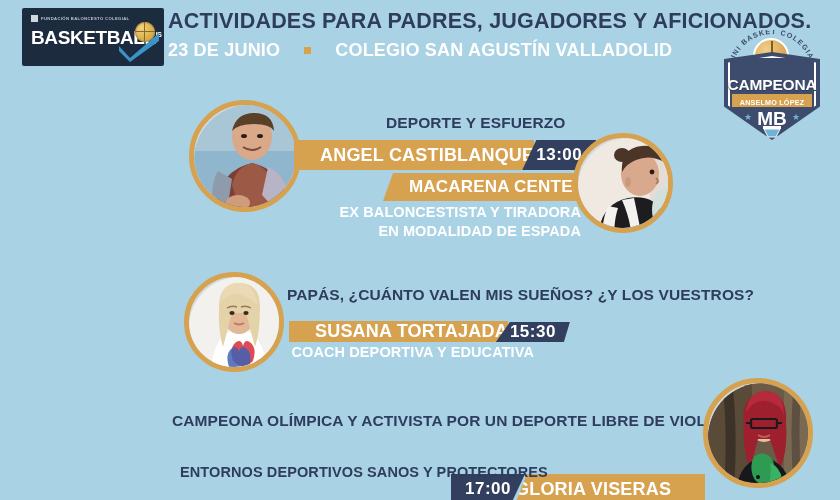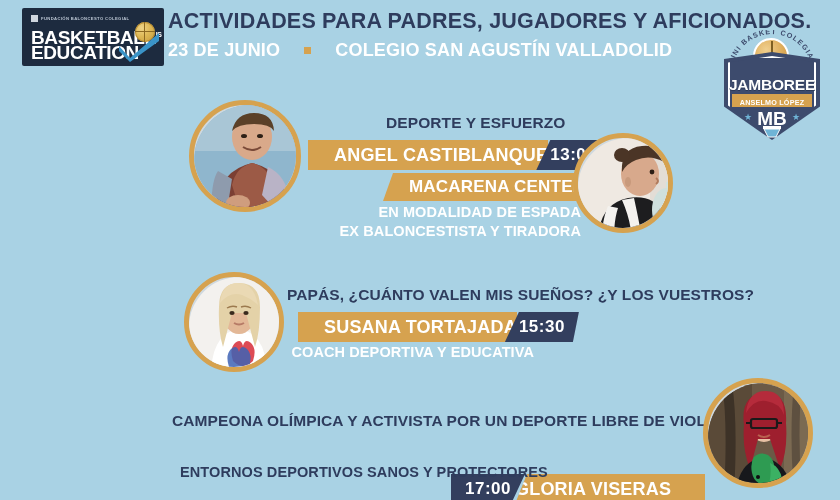--- a/index.html
+++ b/index.html
@@ -165,21 +165,20 @@
 <body>
 
 <div class="poster">
 
   <div class="bie-logo">
     <div class="bie-tiny">
       <span class="bie-tiny-mark"></span>
       <span class="bie-tiny-txt">FUNDACIÓN BALONCESTO COLEGIAL</span>
     </div>
     <div class="bie-l1"><span>BASKETBALL</span><span class="bie-sup">IS</span></div>
-    <div class="bie-l2">EDUCATION</div>
     <div class="bie-ball"></div>
     <svg class="bie-check" viewBox="0 0 44 30">
       <path d="M2 14 L13 26 L42 1 L42 9 L13 30 L2 19 Z" fill="#3a94c8"></path>
     </svg>
   </div>
 
   <div class="hdr-title">ACTIVIDADES PARA PADRES, JUGADORES Y AFICIONADOS.</div>
   <div class="hdr-sub">
     <span>23 DE JUNIO</span>
     <span class="hdr-dot"></span>
@@ -191,21 +190,21 @@
       <defs>
           <path id="arcp" d="M 12,44 A 40,40 0 0 1 92,44"></path>
         </defs>
       <text font-size="7.2" font-weight="bold" fill="#3d4b6d" letter-spacing="1.1" font-family="Liberation Sans, sans-serif">
         <textPath href="#arcp" startOffset="50%" text-anchor="middle" id="arc-txt">MINI BASKET COLEGIAL</textPath>
       </text>
     </svg>
     <div class="jam-ball"></div>
     <div class="jam-shield"></div>
     <div class="jam-shield-in"></div>
-    <div class="jam-name">JAMBOREE</div>
+    <div class="jam-name">CAMPEONA</div>
     <div class="jam-ribbon">
       <span>ANSELMO LÓPEZ</span>
     </div>
     <div class="jam-stars">
       <span class="star">★</span>
       <span class="star">★</span>
     </div>
     <div class="jam-mb">MB</div>
     <svg class="jam-basket" viewBox="0 0 20 12">
       <rect x="1" y="0" width="18" height="3" fill="#ffffff"></rect>
@@ -236,32 +235,32 @@
             <path d="M74 62 q18 8 22 34 l-8 16 -20 -22 z" fill="#b9b3c6"></path>
             <path d="M24 66 q-8 12 -6 46 h14 l6 -38 z" fill="#8e9bad"></path>
             <ellipse cx="44" cy="98" rx="12" ry="8" fill="#cf9d7e"></ellipse>
           </g>
         </svg>
       </div>
     </div>
 
     <div class="topline" style="left:374px;top:114px;">DEPORTE Y ESFUERZO</div>
 
-    <div class="namebar nb-left" style="left:296px;top:140px;">
+    <div class="namebar nb-left" style="left:282px;top:140px;">
       <div class="gold">ANGEL CASTIBLANQUE</div>
       <div class="time">13:00</div>
     </div>
 
     <div class="goldpill" style="left:371px;top:173px;">
       <span>MACARENA CENTENERA</span>
     </div>
 
     <div class="desc" style="left:240px;top:203px;width:329px;">
+      <div>EX BALONCESTISTA Y TIRADORA</div>
       <div>EN MODALIDAD DE ESPADA</div>
-      <div>EX BALONCESTISTA Y TIRADORA</div>
     </div>
 
     <div class="photo" style="left:561px;top:133px;width:100px;height:100px;">
       <div class="ph-inner">
         <svg viewBox="0 0 100 100" width="100" height="100">
           <defs>
               <clipPath id="c2">
                 <circle cx="50" cy="50" r="50"></circle>
               </clipPath>
             </defs>
@@ -308,21 +307,21 @@
             <path d="M45 46 q5 3 10 0" stroke="#b77b66" stroke-width="2" fill="none"></path>
             <path d="M44 84 q-4 -12 2 -18 q6 -5 8 3 q2 -8 8 -3 q6 6 2 18 q-10 10 -20 0 z" fill="#dd4b55"></path>
             <path d="M40 90 q-4 -12 2 -18 q6 -5 8 3 q2 -8 8 -3 q6 6 2 18 q-10 10 -20 0 z" fill="#3e63b5" opacity=".85"></path>
           </g>
         </svg>
       </div>
     </div>
 
     <div class="topline" style="left:287px;top:286px;">PAPÁS, ¿CUÁNTO VALEN MIS SUEÑOS? ¿Y LOS VUESTROS?</div>
 
-    <div class="namebar nb-left" style="left:298px;top:312px;">
+    <div class="namebar nb-left" style="left:289px;top:312px;align-items:flex-end;">
       <div class="gold">SUSANA TORTAJADA</div>
       <div class="time">15:30</div>
     </div>
 
     <div class="desc" style="left:160px;top:343px;width:374px;text-align:right;">
       <div>COACH DEPORTIVA Y EDUCATIVA</div>
     </div>
   </div>
 
   <div class="block" style="top:0;height:500px;">

